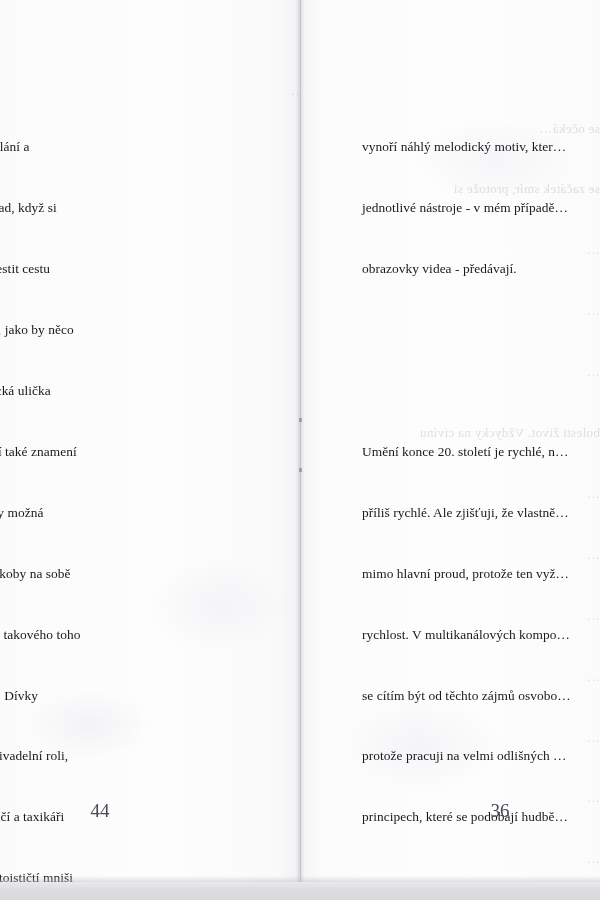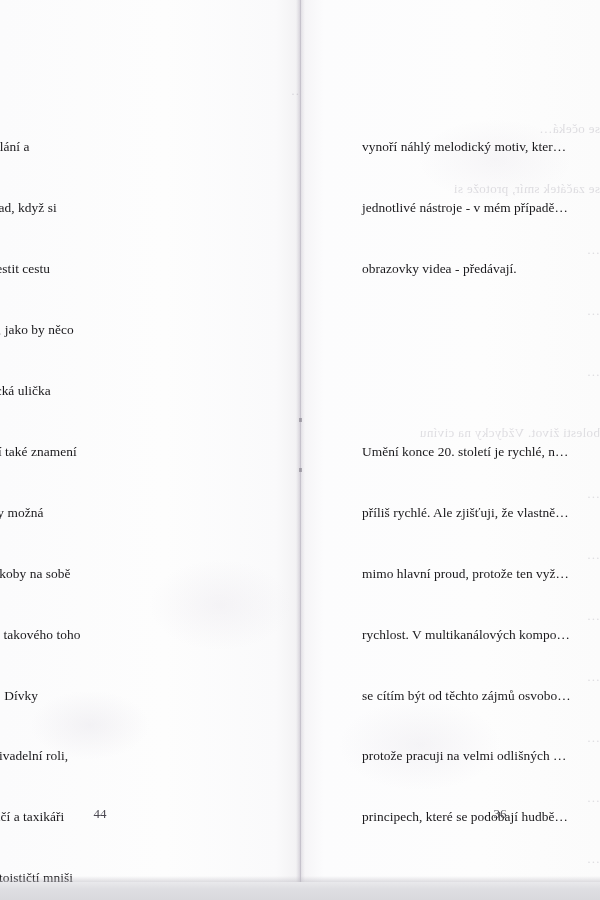--- a/index.html
+++ b/index.html
@@ -120,21 +120,21 @@
   .bleed.recto-bleed {
     left: 368px;
     top: 78px;
     width: 240px;
   }
   .bleed .bline { display:block; }
 
   
   .folio {
     position: absolute;
-    font-size: 13px;
+    font-size: 19px;
     color: #4a4851;
     bottom: 60px;
     margin-top: 25px;
   }
   .folio.verso-folio { left: 0; width: 200px; text-align: center; }
   .folio.recto-folio { left: 400px; width: 200px; text-align: center; }
 
   
   .blotch { position:absolute; border-radius:50%; pointer-events:none; }
 </style>

